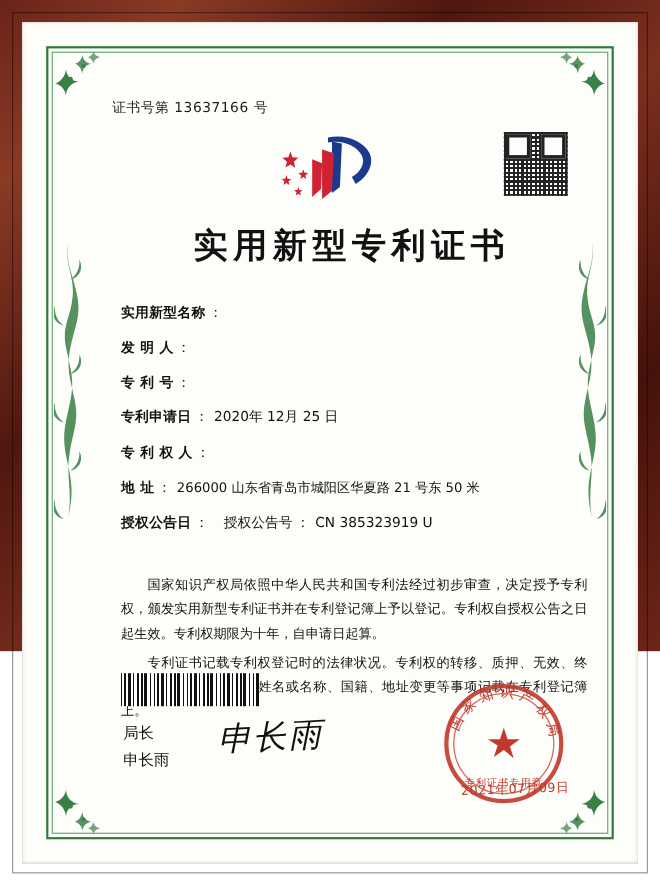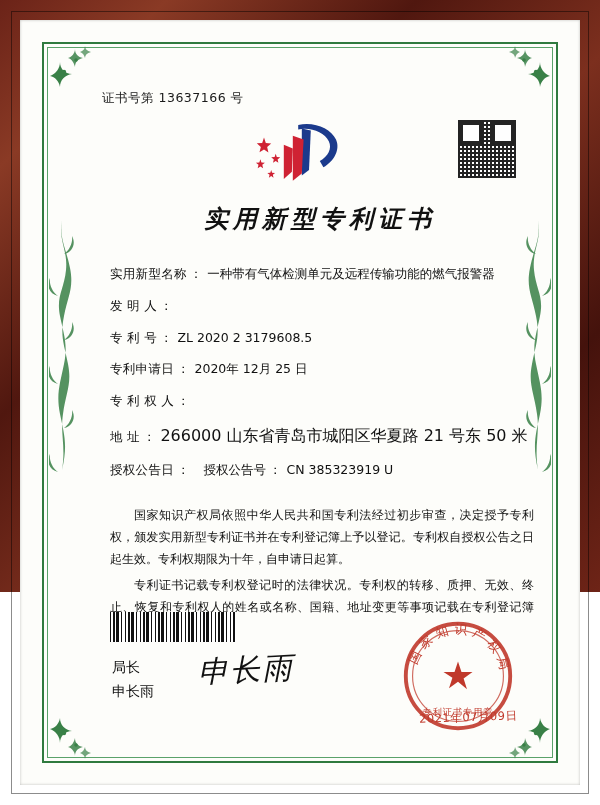--- a/index.html
+++ b/index.html
@@ -121,54 +121,54 @@
     height: 72px;
     display: flex;
     justify-content: center;
     align-items: center;
   }
   .logo { width: 108px; height: 70px; }
 
   .title {
     margin-top: 96px;
     text-align: center;
-    font-size: 24px;
+    font-size: 31px;
     font-weight: bold;
     letter-spacing: 5px;
     color: #111;
     font-family: "DejaVu Sans", "Liberation Sans", sans-serif;
-    font-style: italic;
   }
 
   .fields {
     margin-top: 30px;
     padding-left: 30px;
     padding-right: 20px;
   }
   .field-row {
     display: flex;
     align-items: baseline;
     font-size: 12.5px;
     color: #111;
     margin-bottom: 13px;
     line-height: 1.5;
   }
   .field-label {
     flex: 0 0 auto;
     white-space: nowrap;
     letter-spacing: .3px;
+    font-weight: bold;
   }
   .field-colon { margin: 0 5px 0 3px; }
   .field-value { flex: 1 1 auto; }
-  .field-value.small { font-size: 16px; }
+  .field-value.small { font-size: 12px; }
 
   .inline-extra { margin-left: 9px; white-space: nowrap; }
 
   .body-text {
-    margin-top: 24px;
+    margin-top: 36px;
     padding-left: 30px;
     padding-right: 26px;
     font-size: 12px;
     line-height: 1.85;
     color: #111;
     text-align: justify;
   }
   .body-text p { margin: 0 0 4px 0; text-indent: 24px; }
 
   .barcode {
@@ -315,32 +315,30 @@
 
       <div class="cert-no cn">证书号第 13637166 号</div>
 
       <div class="title cn">实用新型专利证书</div>
 
       <div class="fields">
 
         <div class="field-row">
           <span class="field-label cn">实用新型名称</span>
           <span class="field-colon">：</span>
-          <span class="field-value cn">一种带有气体检测单元及远程传输功能的燃气报警器</span>
         </div>
 
         <div class="field-row">
           <span class="field-label cn">发 明 人</span>
           <span class="field-colon">：</span>
         </div>
 
         <div class="field-row">
           <span class="field-label cn">专 利 号</span>
           <span class="field-colon">：</span>
-          <span class="field-value cn">ZL 2020 2 3179608.5</span>
         </div>
 
         <div class="field-row">
           <span class="field-label cn">专利申请日</span>
           <span class="field-colon">：</span>
           <span class="field-value cn">2020年 12月 25 日</span>
         </div>
 
         <div class="field-row">
           <span class="field-label cn">专 利 权 人</span>

